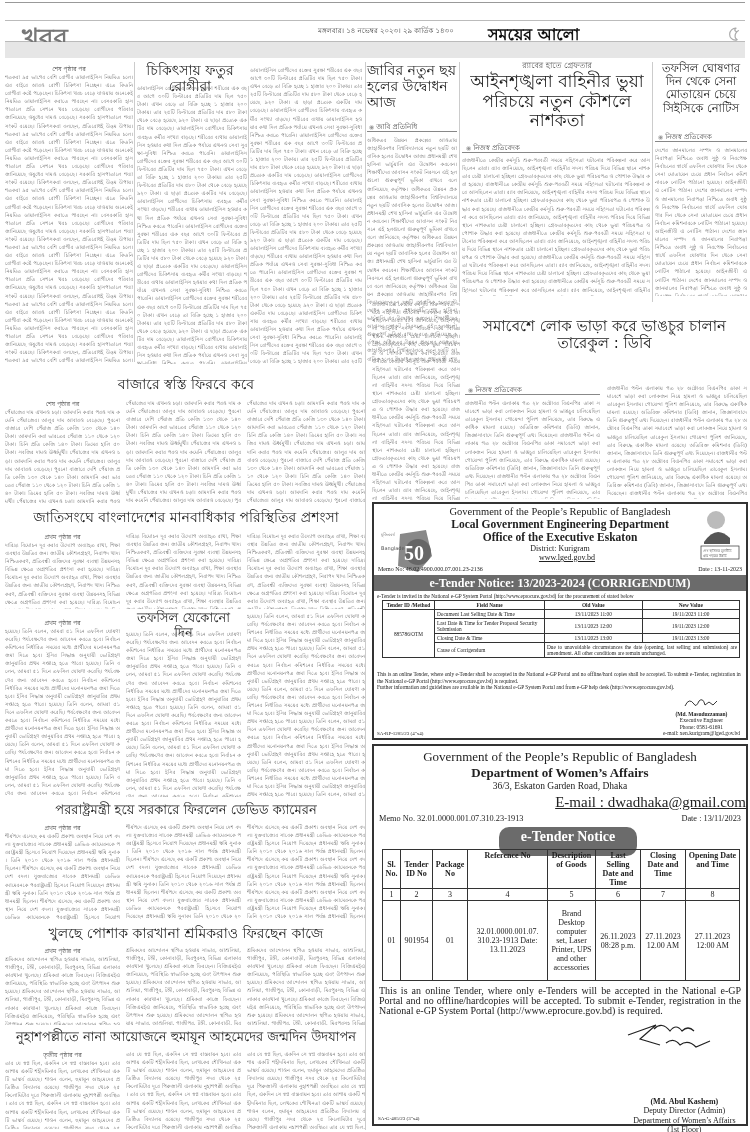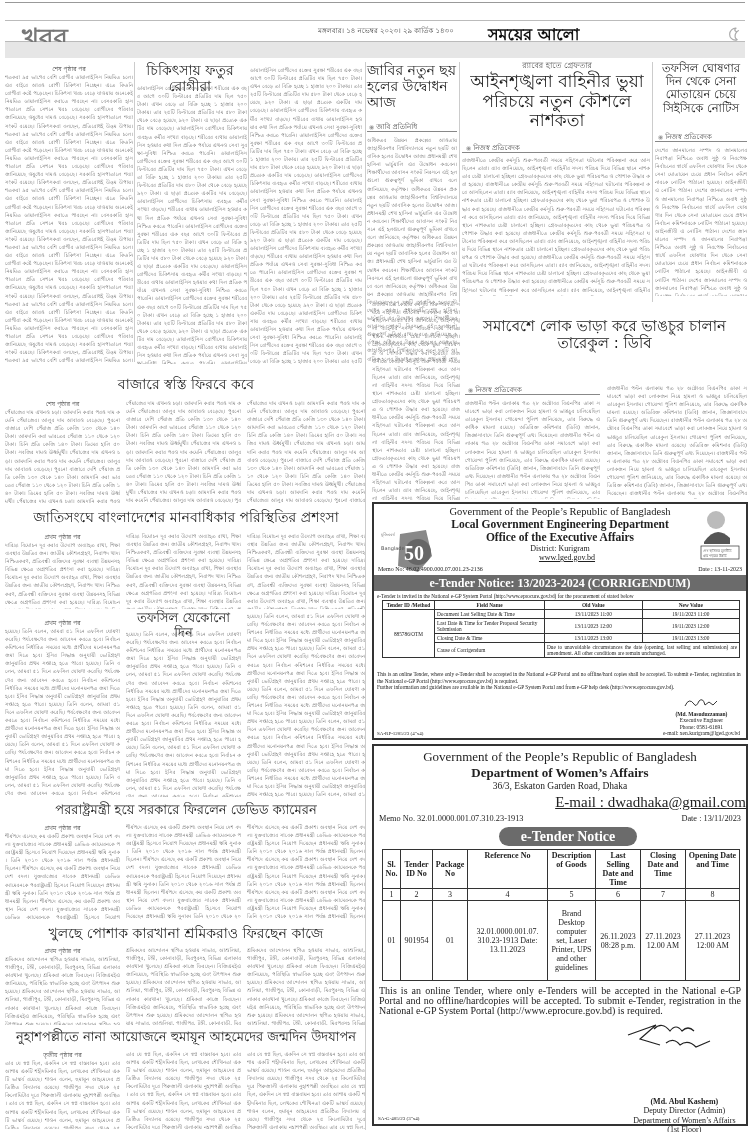--- a/index.html
+++ b/index.html
@@ -40,21 +40,21 @@
   .logo-left { position: absolute; left: 6px; top: 22px; width: 58px; height: 50px; }
   .logo-right { position: absolute; right: 6px; top: 4px; width: 40px; height: 52px; }
   
   .ad2 { left: 372px; top: 744px; width: 376px; height: 382px; border: 2px solid #333; font-family: "Liberation Serif", serif; }
   .ad2 .gov { position: absolute; left: 0; right: 0; top: 3px; text-align: center; font-size: 13px; }
   .ad2 .dept { position: absolute; left: 0; right: 0; top: 19px; text-align: center; font-size: 13px; font-weight: bold; }
   .ad2 .addr { position: absolute; left: 0; right: 0; top: 35px; text-align: center; font-size: 9.5px; }
   .ad2 .email { position: absolute; left: 0; right: 0; top: 48px; text-align: right; font-size: 15px; text-decoration: underline; }
   .ad2 .memo { position: absolute; left: 5px; top: 68px; font-size: 8.3px; }
   .ad2 .date { position: absolute; right: 5px; top: 68px; font-size: 8.3px; }
-  .ad2 .banner { position: absolute; left: 125px; width: 138px; top: 81px; height: 19px; background: #6b6b6b; color: #fff; border-radius: 10px; text-align: center; font-size: 14px; font-weight: bold; line-height: 19px; }
+  .ad2 .banner { position: absolute; left: 125px; width: 138px; top: 81px; height: 29px; background: #6b6b6b; color: #fff; border-radius: 10px; text-align: center; font-size: 14px; font-weight: bold; line-height: 19px; }
   .ad2 table { position: absolute; left: 8px; top: 103px; width: 358px; border-collapse: collapse; font-size: 8px; }
   .ad2 th, .ad2 td { border: 1px solid #333; padding: 1px 2px; text-align: center; vertical-align: middle; }
   .ad2 th { font-weight: bold; line-height: 9px; }
   .ad2 .foot { position: absolute; left: 5px; right: 5px; top: 240px; font-size: 10px; line-height: 10px; text-align: justify; }
   .ad2 .sig { position: absolute; right: 5px; top: 310px; text-align: center; font-size: 8px; line-height: 9.3px; }
   .ad2 .sig .name { font-weight: bold; margin-top: 41px; }
   .ad2 .code { position: absolute; left: 4px; bottom: 3px; font-size: 5px; }
   .signature { position: absolute; }
 </style>
 </head>
@@ -154,21 +154,21 @@
     <svg width="40" height="52" viewBox="0 0 40 52">
       <circle cx="16" cy="12" r="9" fill="#bbb"></circle>
       <path d="M4 34 Q16 16 30 30 L30 36 L4 36 Z" fill="#555"></path>
       <rect x="1" y="38" width="38" height="13" fill="none" stroke="#333" stroke-width="0.7"></rect>
       <text x="3" y="44" font-size="3.3" fill="#333" font-family="DejaVu Sans, sans-serif">শেখ হাসিনার মূলনীতি</text>
       <text x="3" y="49" font-size="3.3" fill="#333" font-family="DejaVu Sans, sans-serif">গ্রাম শহরের উন্নতি</text>
     </svg>
   </div>
   <div class="gov">Government of the People’s Republic of Bangladesh</div>
   <div class="dept">Local Government Engineering Department</div>
-  <div class="office">Office of the Executive Affairs</div>
+  <div class="office">Office of the Executive Eskaton</div>
   <div class="district">District: Kurigram</div>
   <div class="web">www.lged.gov.bd</div>
   <div class="memo">Memo No: 46.02.4900.000.07.001.23-2136</div>
   <div class="date">Date : 13-11-2023</div>
   <div class="banner">e-Tender Notice: 13/2023-2024 (CORRIGENDUM)</div>
   <div class="intro">e-Tender is invited in the National e-GP System Portal (http://www.eprocure.gov.bd) for the procurement of stated below</div>
   <table>
     <thead>
       <tr>
         <th style="width:52px;">Tender ID /Method</th>
@@ -246,21 +246,21 @@
         <td>7</td>
         <td>8</td>
       </tr>
     </thead>
     <tbody>
       <tr style="height:80px;">
         <td>01</td>
         <td>901954</td>
         <td>01</td>
         <td>32.01.0000.001.07. 310.23-1913 Date: 13.11.2023</td>
-        <td>Brand Desktop computer set, Laser Printer, UPS and other guidelines</td>
+        <td>Brand Desktop computer set, Laser Printer, UPS and other accessories</td>
         <td>26.11.2023 08:28 p.m.</td>
         <td>27.11.2023 12.00 AM</td>
         <td>27.11.2023 12:00 AM</td>
       </tr>
     </tbody>
   </table>
   <div class="foot">This is an online Tender, where only e-Tenders will be accepted in the National e-GP Portal and no offline/hardcopies will be accepted. To submit e-Tender, registration in the National e-GP System Portal (http://www.eprocure.gov.bd) is required.</div>
   <div class="signature" style="right:30px;top:273px;">
     <svg width="90" height="36" viewBox="0 0 90 36">
       <path d="M2 16 L30 6 L14 20 L34 26 M28 10 Q36 2 44 12 Q50 4 56 12 Q62 6 68 12 M40 24 Q48 18 54 26 Q62 20 70 28 L84 22" fill="none" stroke="#222" stroke-width="1.2"></path>

